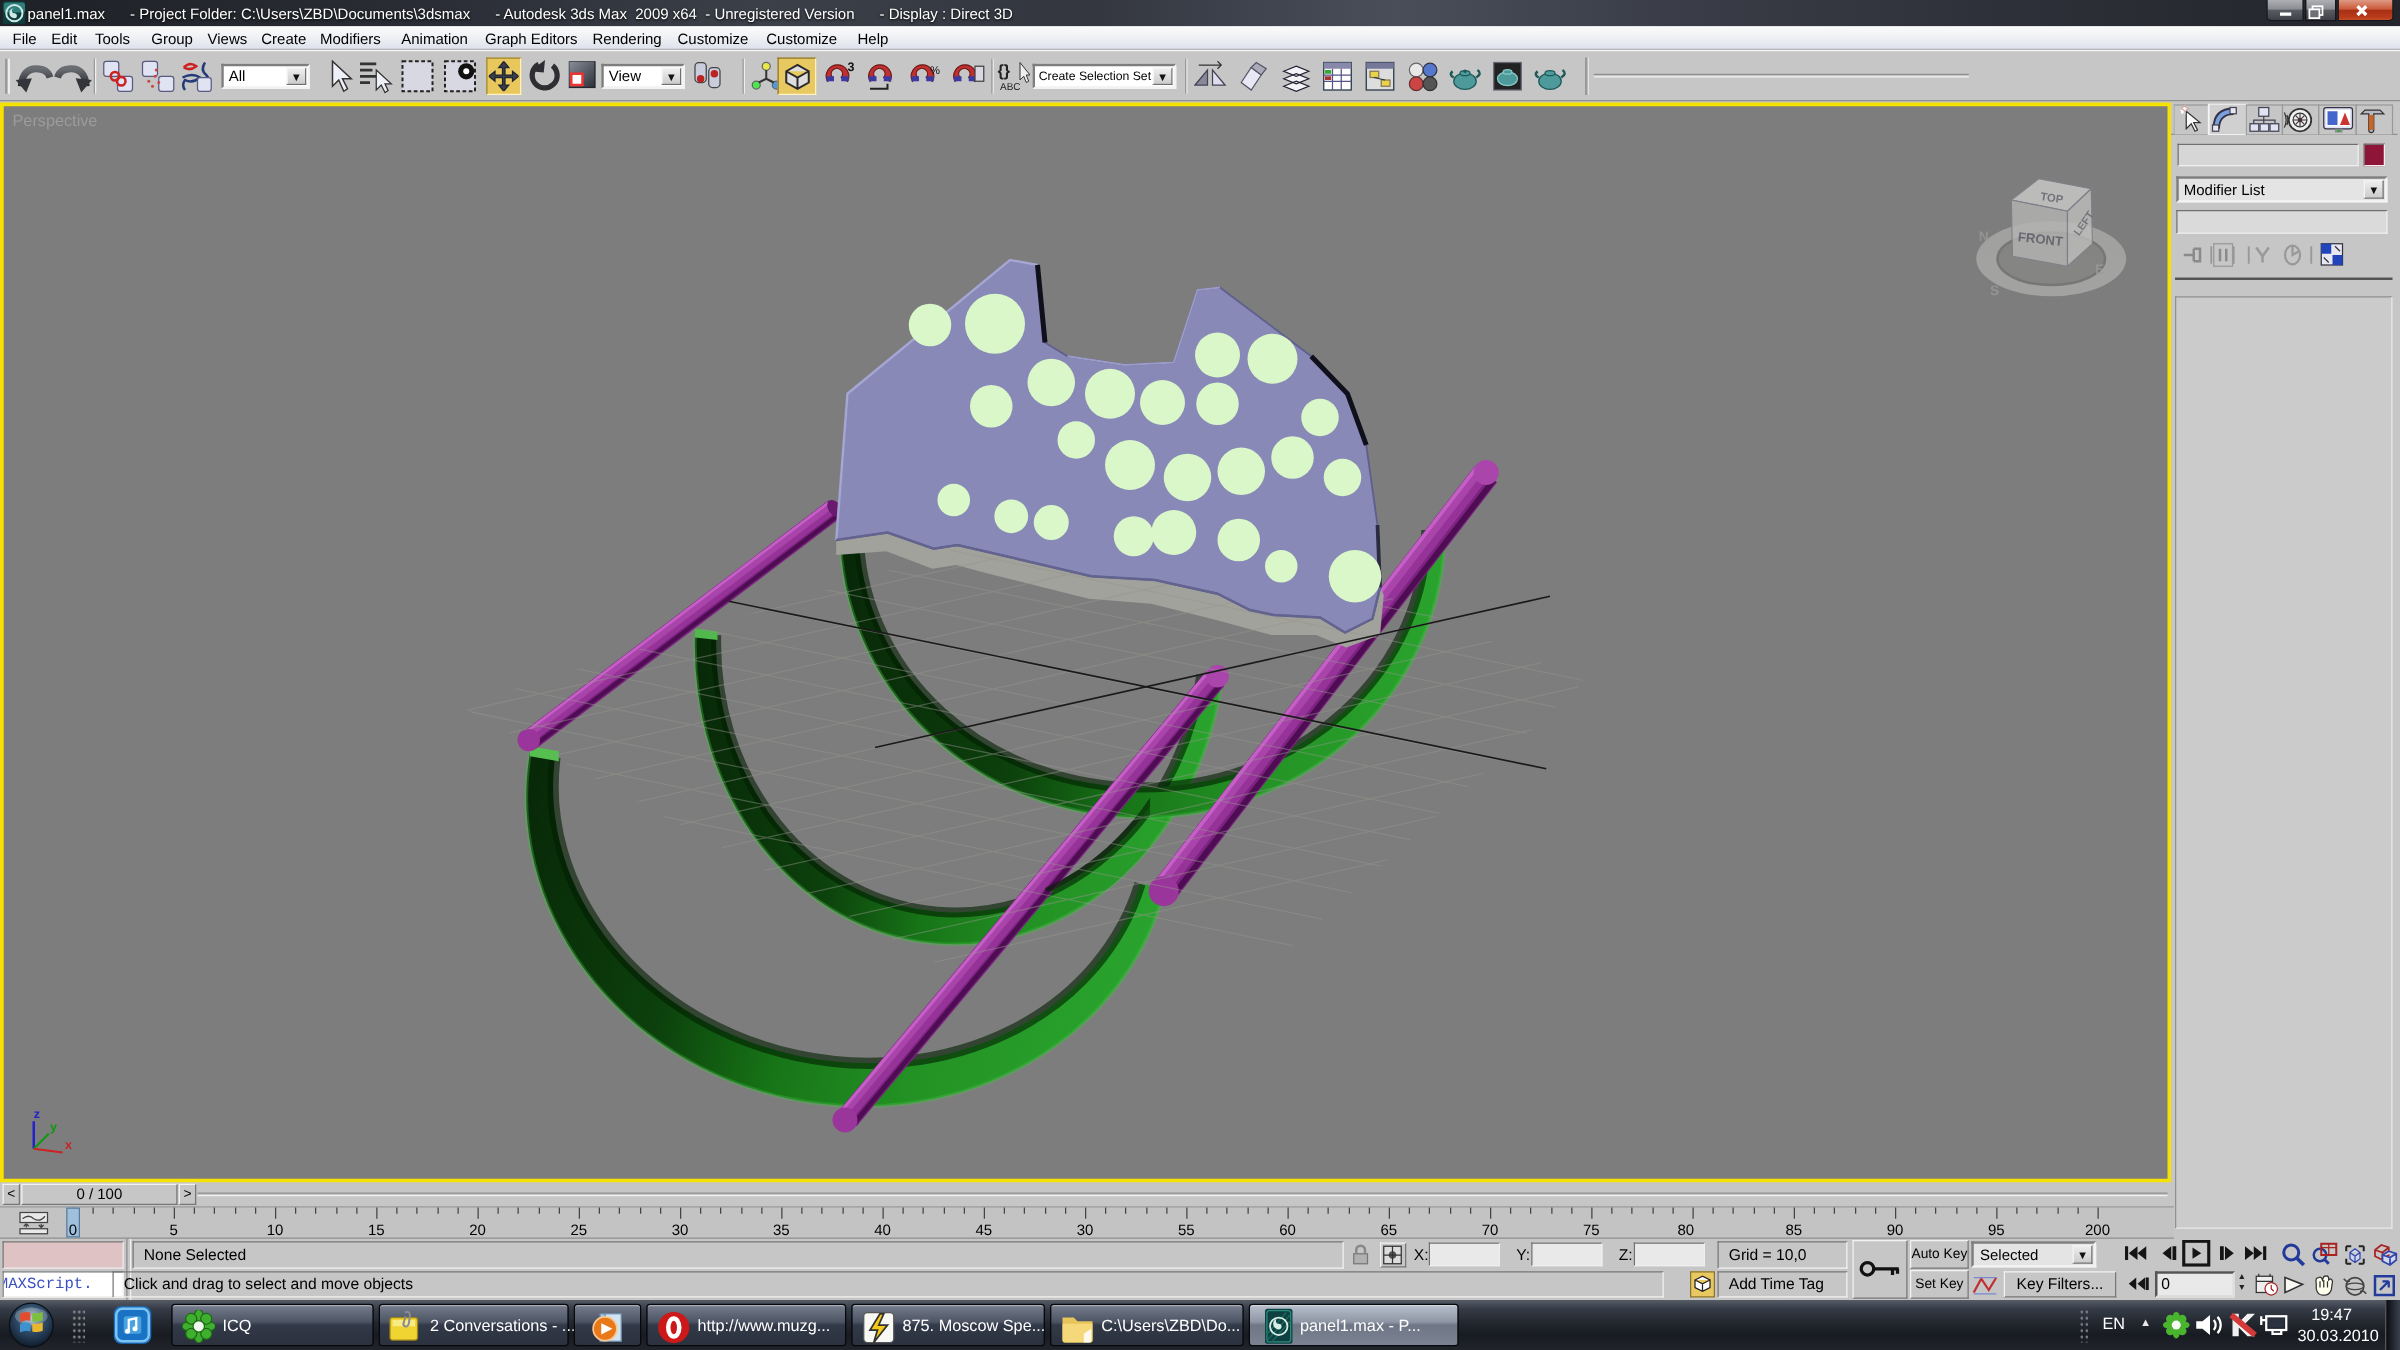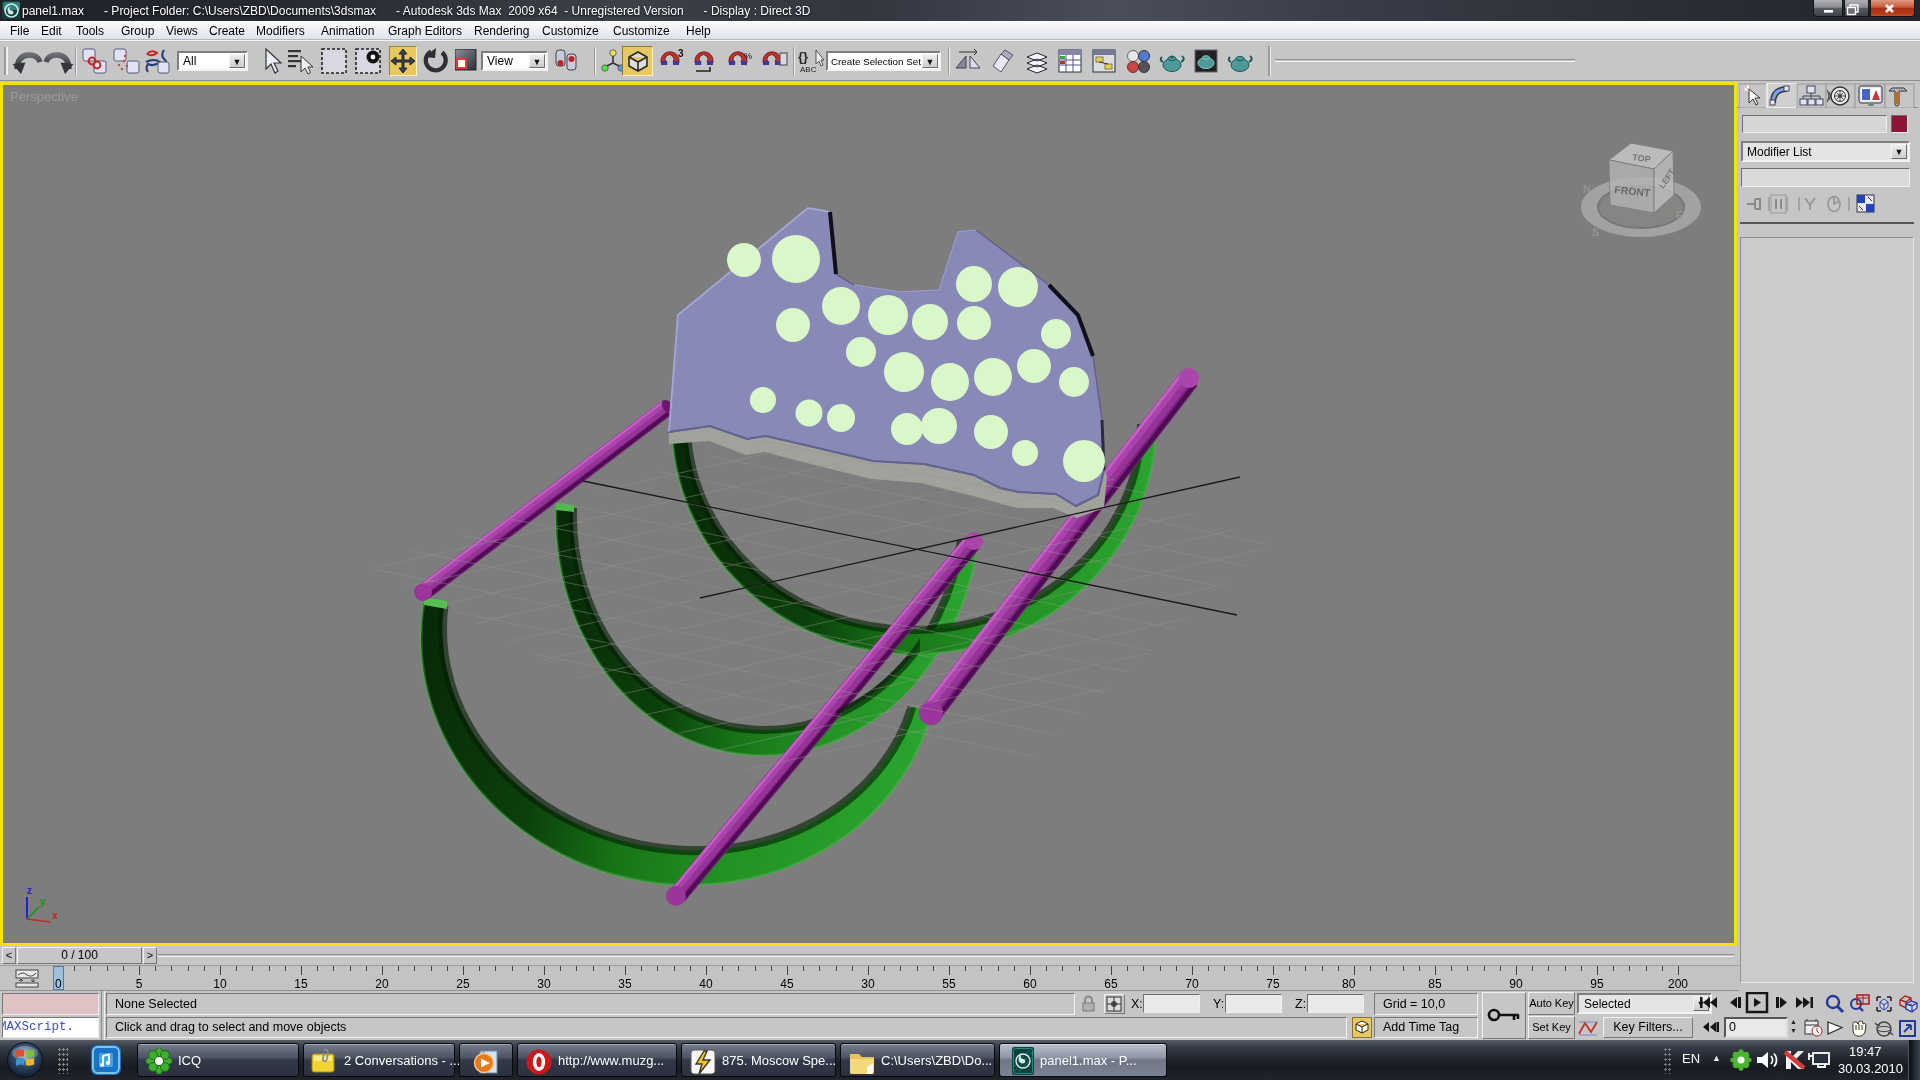--- a/index.html
+++ b/index.html
@@ -667,21 +667,21 @@
   </div>
 
   <div class="abs" style="left:2px;top:47px;width:97px;height:22px;background:#dfc2c4;border:1px solid;border-color:#777 #eee #eee #777"></div>
   <div class="abs" style="left:2px;top:71px;width:97px;height:21px;background:#fff;border:1px solid;border-color:#777 #eee #eee #777;font-family:'Liberation Mono',monospace;font-size:12.5px;color:#3a50c0;line-height:19px;overflow:hidden">
       <span style="position:absolute;left:-4px">MAXScript.</span>
     </div>
   <div class="abs" style="left:101px;top:45px;width:4px;height:49px;border-left:1px solid #8a8a8a;border-right:1px solid #f0f0f0"></div>
   <div class="abs sunken" style="left:106px;top:47px;width:969px;height:22px;font-size:12.5px">
       <span style="position:absolute;left:8px;top:3px">None Selected</span>
     </div>
-  <div class="abs sunken" style="left:106px;top:71px;width:1241px;height:21px;font-size:12.5px">
+  <div class="abs sunken" style="left:90px;top:71px;width:1241px;height:21px;font-size:12.5px">
       <span style="position:absolute;left:8px;top:2px">Click and drag to select and move objects</span>
     </div>
 
   <svg class="abs" style="left:1080px;top:49px" width="18" height="18">
     <rect x="3" y="8" width="11" height="8" fill="#b0b0b0" stroke="#777"></rect>
     <path d="M5 8 V5 a3.5 3.5 0 0 1 7 0 V8" fill="none" stroke="#888" stroke-width="2"></path>
   </svg>
   <div class="abs bevelup" style="left:1104px;top:48px;width:21px;height:20px"></div>
   <svg class="abs" style="left:1106px;top:50px" width="17" height="17">
     <rect x="1" y="1" width="14" height="14" fill="#ddd" stroke="#333"></rect>
@@ -705,21 +705,21 @@
       <span style="position:absolute;left:8px;top:2px">Add Time Tag</span>
     </div>
 
   <div class="abs bevelup" style="left:1482px;top:46px;width:44px;height:47px"></div>
   <svg class="abs" style="left:1487px;top:60px" width="36" height="18">
       <circle cx="7" cy="9" r="5" fill="none" stroke="#111" stroke-width="2.6"></circle>
       <path d="M11 9 H32 M27 9 V14 M31 9 V13" stroke="#111" stroke-width="2.6"></path>
     </svg>
   <div class="abs bevelup" style="left:1528px;top:46px;width:47px;height:23px;font-size:11px;text-align:center;line-height:21px">Auto Key</div>
   <div class="abs bevelup" style="left:1528px;top:70px;width:47px;height:23px;font-size:11px;text-align:center;line-height:21px">Set Key</div>
-  <div class="abs combo" style="left:1577px;top:47px;width:135px;height:21px;background:#e4e4e4">
+  <div class="abs combo" style="left:1577px;top:47px;width:100px;height:21px;background:#e4e4e4">
       <span style="position:absolute;left:5px;top:2px">Selected</span>
       <span class="arr">▼</span>
     </div>
   <svg class="abs" style="left:1577px;top:72px" width="24" height="20">
       <path d="M2 16 L8 5 L14 14 L20 4" fill="none" stroke="#c03030" stroke-width="1.8"></path>
       <path d="M2 4 H20 M2 17 H20" stroke="#7788cc" stroke-width="1"></path>
     </svg>
   <div class="abs bevelup" style="left:1603px;top:71px;width:90px;height:21px;font-size:12.5px;text-align:center;line-height:19px">Key Filters...</div>
 
   <svg class="abs" style="left:1697px;top:46px" width="122" height="22">

